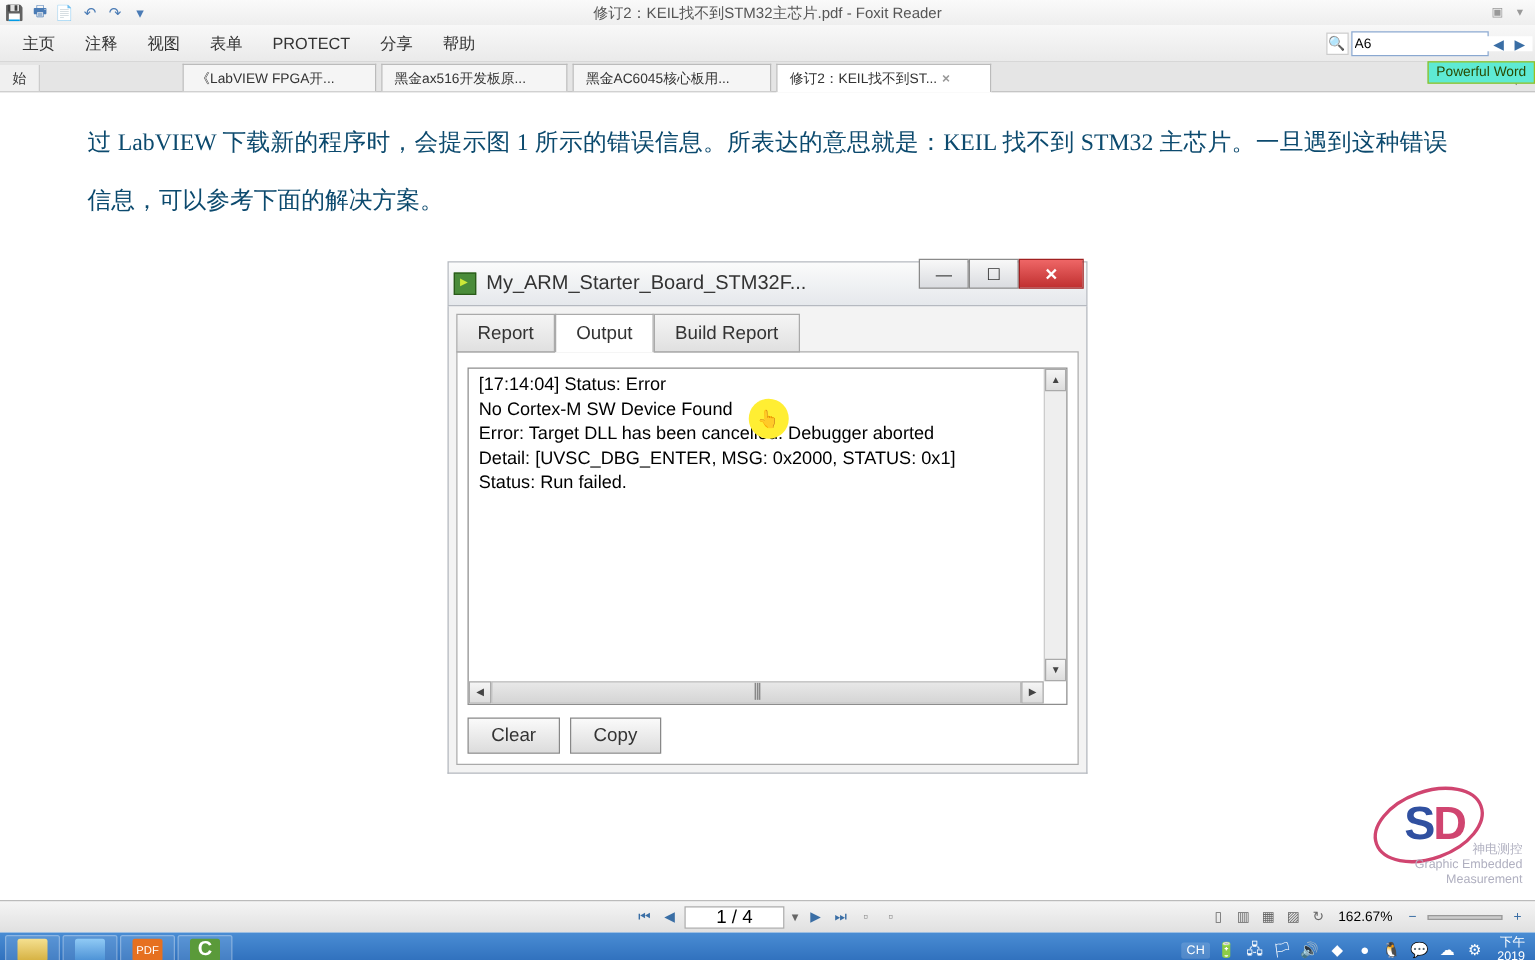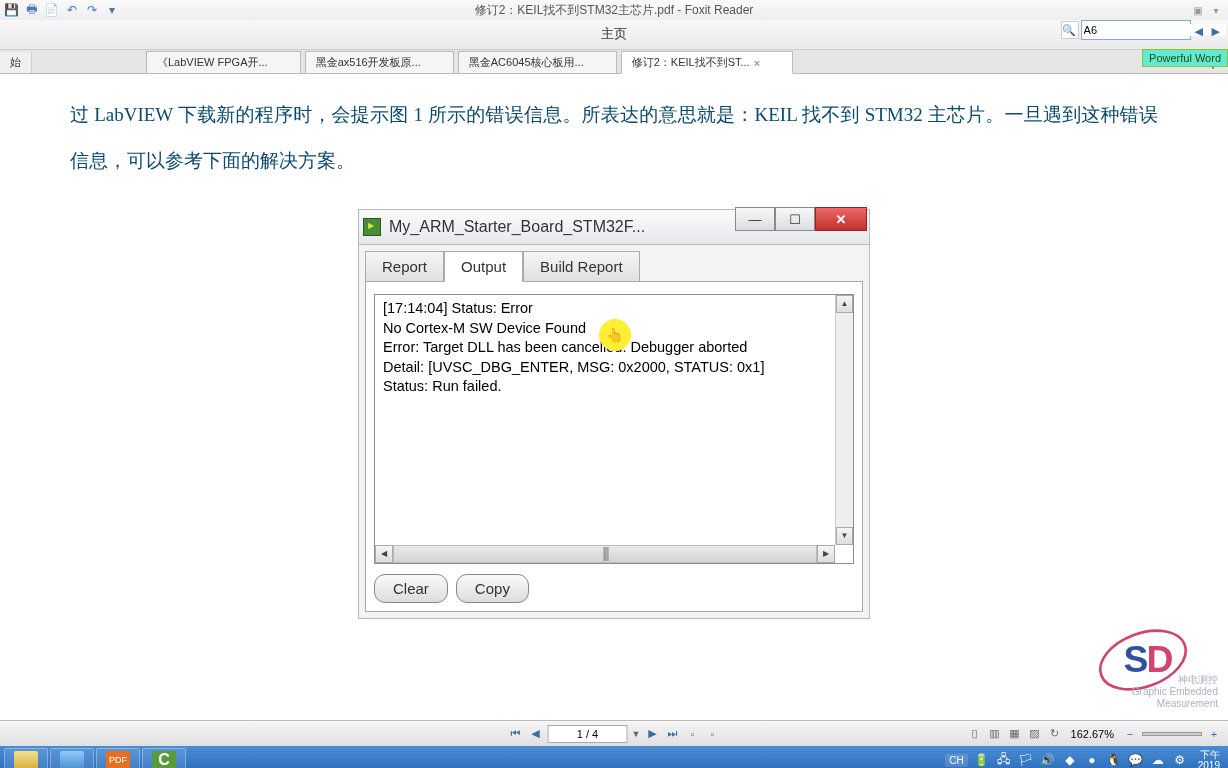--- a/index.html
+++ b/index.html
@@ -6,21 +6,21 @@
 body { background: #fff; width: 1228px; height: 768px; overflow: hidden; position: relative; }
 
 
 .title-bar { height: 20px; background: linear-gradient(#fafafa,#eee); display: flex; align-items: center; justify-content: center; position: relative; font-size: 12px; color: #555; }
 .title-icons-left { position: absolute; left: 4px; display: flex; gap: 4px; }
 .title-icons-left span { width: 16px; height: 16px; display: inline-flex; align-items: center; justify-content: center; color: #4a7bb5; font-size: 12px; cursor: pointer; }
 .title-icons-right { position: absolute; right: 4px; display: flex; gap: 2px; }
 .title-icons-right span { width: 16px; height: 16px; display: inline-flex; align-items: center; justify-content: center; color: #999; font-size: 10px; cursor: pointer; }
 
 
-.menu-bar { height: 30px; background: linear-gradient(#f8f8f8,#eaeaea); display: flex; align-items: center; padding: 0 6px; border-bottom: 1px solid #ccc; position: relative; flex-direction: column; }
+.menu-bar { height: 30px; background: linear-gradient(#f8f8f8,#eaeaea); display: flex; align-items: center; padding: 0 6px; border-bottom: 1px solid #ccc; position: relative; }
 .menu-item { padding: 0 12px; font-size: 13px; color: #333; cursor: pointer; line-height: 28px; }
 .search-area { position: absolute; right: 6px; display: flex; align-items: center; gap: 2px; }
 .search-icon-left { width: 18px; height: 18px; background: #fff; border: 1px solid #ccc; display: flex; align-items: center; justify-content: center; font-size: 11px; color: #888; }
 .search-input-wrap { width: 110px; height: 20px; background: #fff; border: 1px solid #8aa8d0; display: flex; align-items: center; padding: 0 2px; }
 .search-input-wrap input { flex: 1; border: none; font-size: 11px; outline: none; }
 .clear-x { color: #777; font-size: 11px; cursor: pointer; padding: 0 2px; }
 .nav-arrows span { color: #3a6ea5; font-size: 11px; padding: 0 2px; cursor: pointer; }
 
 
 .tabs-row { height: 24px; background: #e5e5e5; display: flex; align-items: flex-end; border-bottom: 1px solid #bbb; position: relative; }
@@ -50,31 +50,31 @@
 .dlg-tab-body { border: 1px solid #aaa; background: #fff; margin-top: -1px; padding: 12px 8px 8px; }
 .output-box { border: 1px solid #8d8d8d; background: #fff; height: 270px; padding: 4px 8px; font-family: Tahoma, sans-serif; font-size: 14.5px; color: #000; position: relative; overflow: hidden; line-height: 1.35; }
 .highlight-cursor { position: absolute; left: 224px; top: 24px; width: 32px; height: 32px; background: #ffee33; border-radius: 50%; display: flex; align-items: center; justify-content: center; font-size: 14px; }
 .output-scroll-v { position: absolute; right: 0; top: 0; bottom: 18px; width: 18px; background: #eee; border-left: 1px solid #ccc; }
 .scroll-arrow-v { height: 18px; background: linear-gradient(#f5f5f5,#ddd); border: 1px solid #aaa; display: flex; align-items: center; justify-content: center; font-size: 8px; color: #444; }
 .output-scroll-h { position: absolute; left: 0; right: 18px; bottom: 0; height: 18px; background: #eee; display: flex; }
 .scroll-arrow-h { width: 18px; background: linear-gradient(#f5f5f5,#ddd); border: 1px solid #aaa; display: flex; align-items: center; justify-content: center; font-size: 8px; color: #444; }
 .scroll-track-h { flex: 1; background: linear-gradient(#e8e8e8,#d5d5d5); border: 1px solid #bbb; display: flex; align-items: center; justify-content: center; }
 .scroll-grip { color: #888; letter-spacing: -2px; }
 .dlg-buttons { display: flex; gap: 8px; margin-top: 10px; }
-.dlg-action-btn { padding: 5px 18px; font-size: 15px; border: 1px solid #888; border-radius: 11px; background: linear-gradient(#fafafa,#dcdcdc); cursor: pointer; color: #333; }
+.dlg-action-btn { padding: 5px 18px; font-size: 15px; border: 1px solid #888; border-radius: 0; background: linear-gradient(#fafafa,#dcdcdc); cursor: pointer; color: #333; }
 
 
 .sd-logo { position: absolute; right: 30px; bottom: 20px; width: 110px; height: 80px; }
 .sd-text { position: absolute; right: 10px; bottom: 10px; font-size: 10px; color: #b0b0c0; text-align: right; line-height: 1.2; }
 
 
 .nav-bar { height: 26px; background: linear-gradient(#f5f5f5,#e0e0e0); border-top: 1px solid #bbb; display: flex; align-items: center; position: relative; }
 .nav-center { position: absolute; left: 50%; transform: translateX(-50%); display: flex; align-items: center; gap: 4px; font-size: 11px; }
 .nav-btn { width: 16px; height: 16px; display: flex; align-items: center; justify-content: center; color: #3a6ea5; cursor: pointer; font-size: 11px; }
-.page-input { width: 80px; height: 18px; border: 1px solid #aaa; text-align: center; font-size: 11px; }
+.page-input { width: 80px; height: 18px; border: 1px solid #aaa; text-align: center; font-size: 15px; }
 .nav-right { position: absolute; right: 6px; display: flex; align-items: center; gap: 4px; font-size: 11px; }
 .view-btn { width: 16px; height: 16px; border: 1px solid transparent; display: flex; align-items: center; justify-content: center; color: #666; cursor: pointer; }
 .zoom-text { font-size: 11px; padding: 0 4px; }
 
 
 .taskbar { height: 28px; background: linear-gradient(#4a8dd4,#2a6ab8); display: flex; align-items: center; padding: 0 4px; position: relative; }
 .task-btn { width: 44px; height: 24px; border: 1px solid rgba(255,255,255,0.3); border-radius: 2px; margin-right: 2px; display: flex; align-items: center; justify-content: center; cursor: pointer; background: rgba(255,255,255,0.1); }
 .task-icon { width: 24px; height: 18px; border-radius: 2px; }
 .tray { margin-left: auto; display: flex; align-items: center; gap: 6px; color: #fff; font-size: 10px; }
 .tray-icon { width: 16px; height: 16px; display: flex; align-items: center; justify-content: center; font-size: 12px; }

